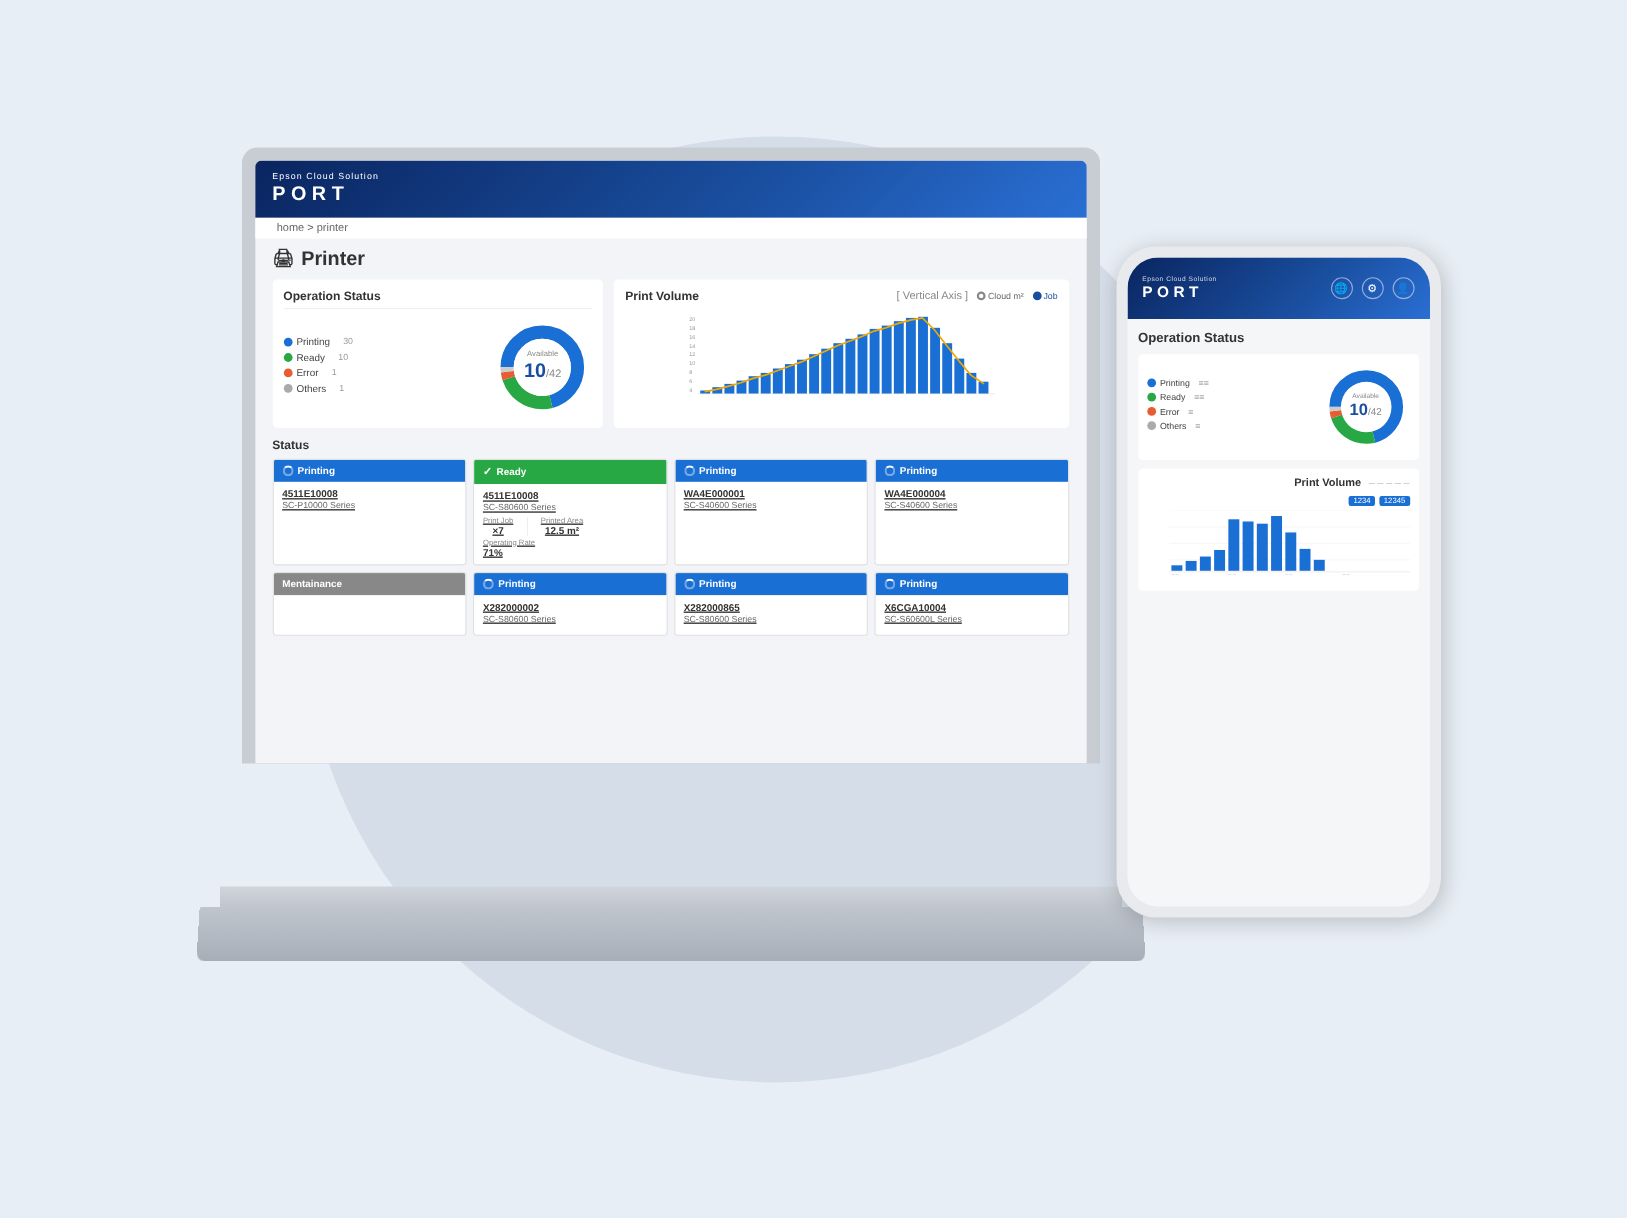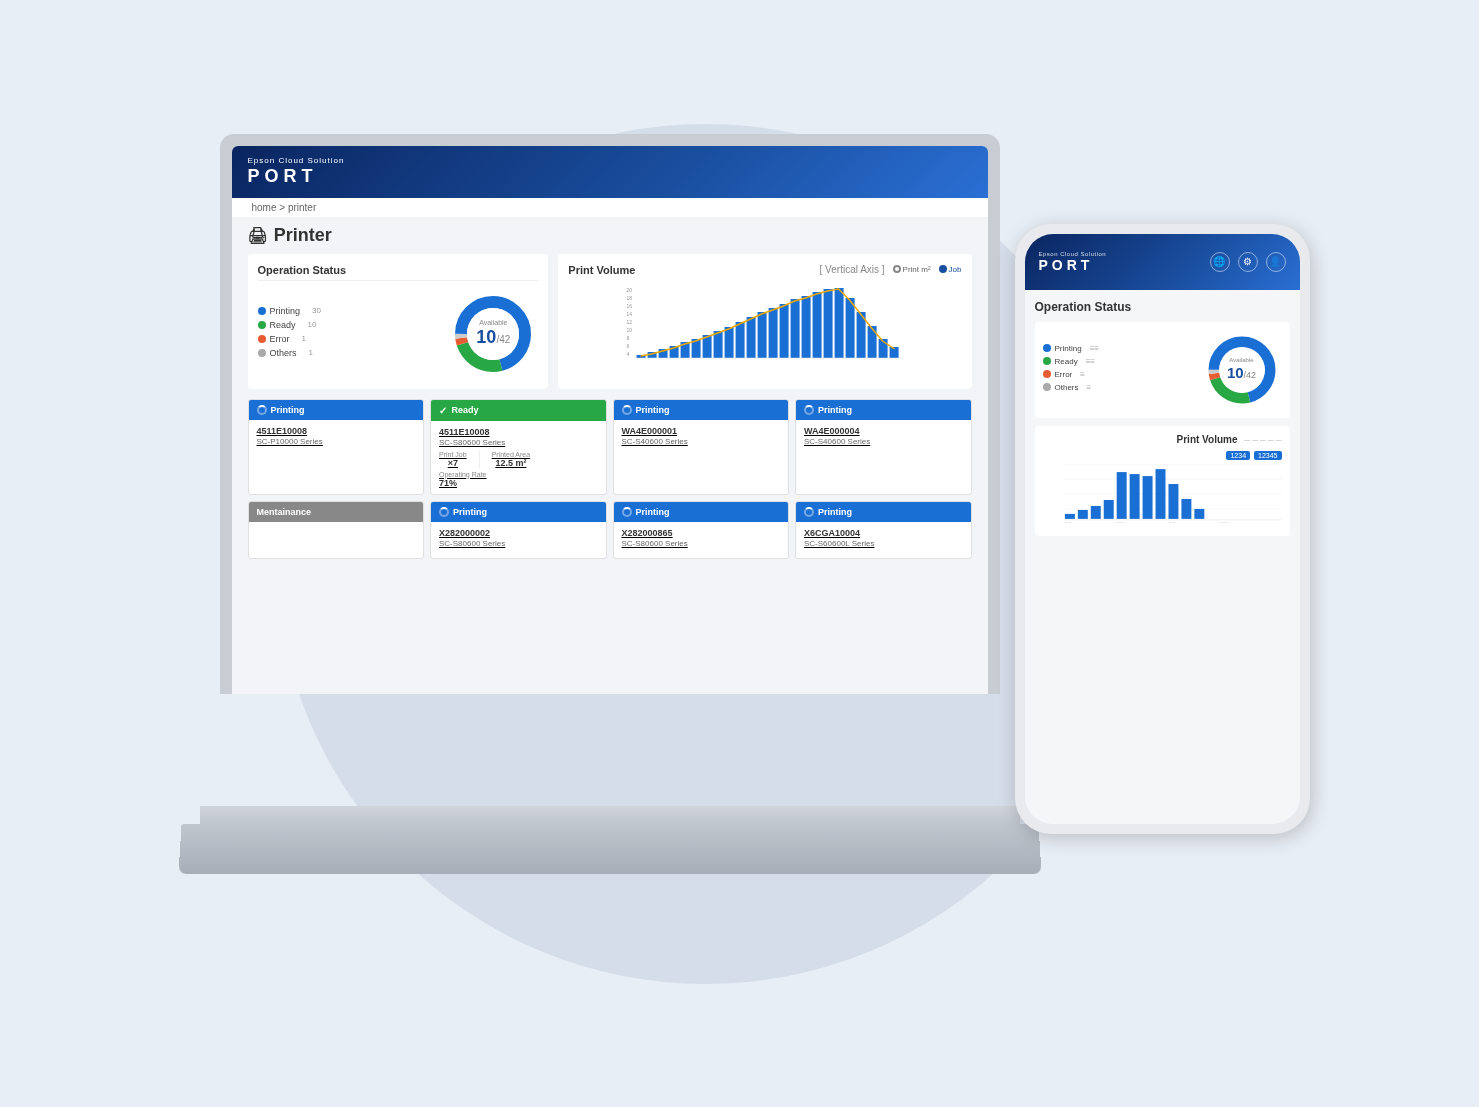--- a/index.html
+++ b/index.html
@@ -607,21 +607,21 @@
                 </div>
               </div>
 
               <div class="print-vol-panel">
                 <div class="print-vol-header">
                   <div class="panel-title" style="border-bottom:none;margin-bottom:0;">Print Volume</div>
                   <div class="chart-options">
                     <span style="color:#888;font-size:10px;">[ Vertical Axis ]</span>
                     <div class="chart-option">
                       <div class="radio-dot"></div>
-                      <span style="font-size:8px;">Print m²</span>
+                      <span style="font-size:8px;">Cloud m²</span>
                     </div>
                     <div class="chart-option">
                       <div class="radio-dot selected"></div>
                       <span style="font-size:8px;color:#1a4fa0;">Job</span>
                     </div>
                   </div>
                 </div>
                 <div class="bar-chart-container">
                   <svg viewBox="0 0 300 80" width="100%" height="100%">
 
@@ -662,20 +662,21 @@
 
                     <polyline points="26,72 37,70 48,67 59,64 70,60 81,57 92,53 103,49 114,45 125,40 136,35 147,30 158,26 169,22 180,17 191,14 202,10 213,7 224,5 235,16 246,30 257,44 268,57 280,65" fill="none" stroke="#f0a800" stroke-width="1.5"></polyline>
 
                     <line x1="20" y1="74" x2="290" y2="74" stroke="#ddd" stroke-width="0.5"></line>
                   </svg>
                 </div>
               </div>
 
             </div>
 
+            <div class="status-section-title">Status</div>
 
             <div class="status-grid">
 
               <div class="status-card">
                 <div class="status-card-header printing">
                   <div class="spin-icon"></div>
                   <span>Printing</span>
                 </div>
                 <div class="status-card-body">
                   <div class="printer-id">4511E10008</div>

